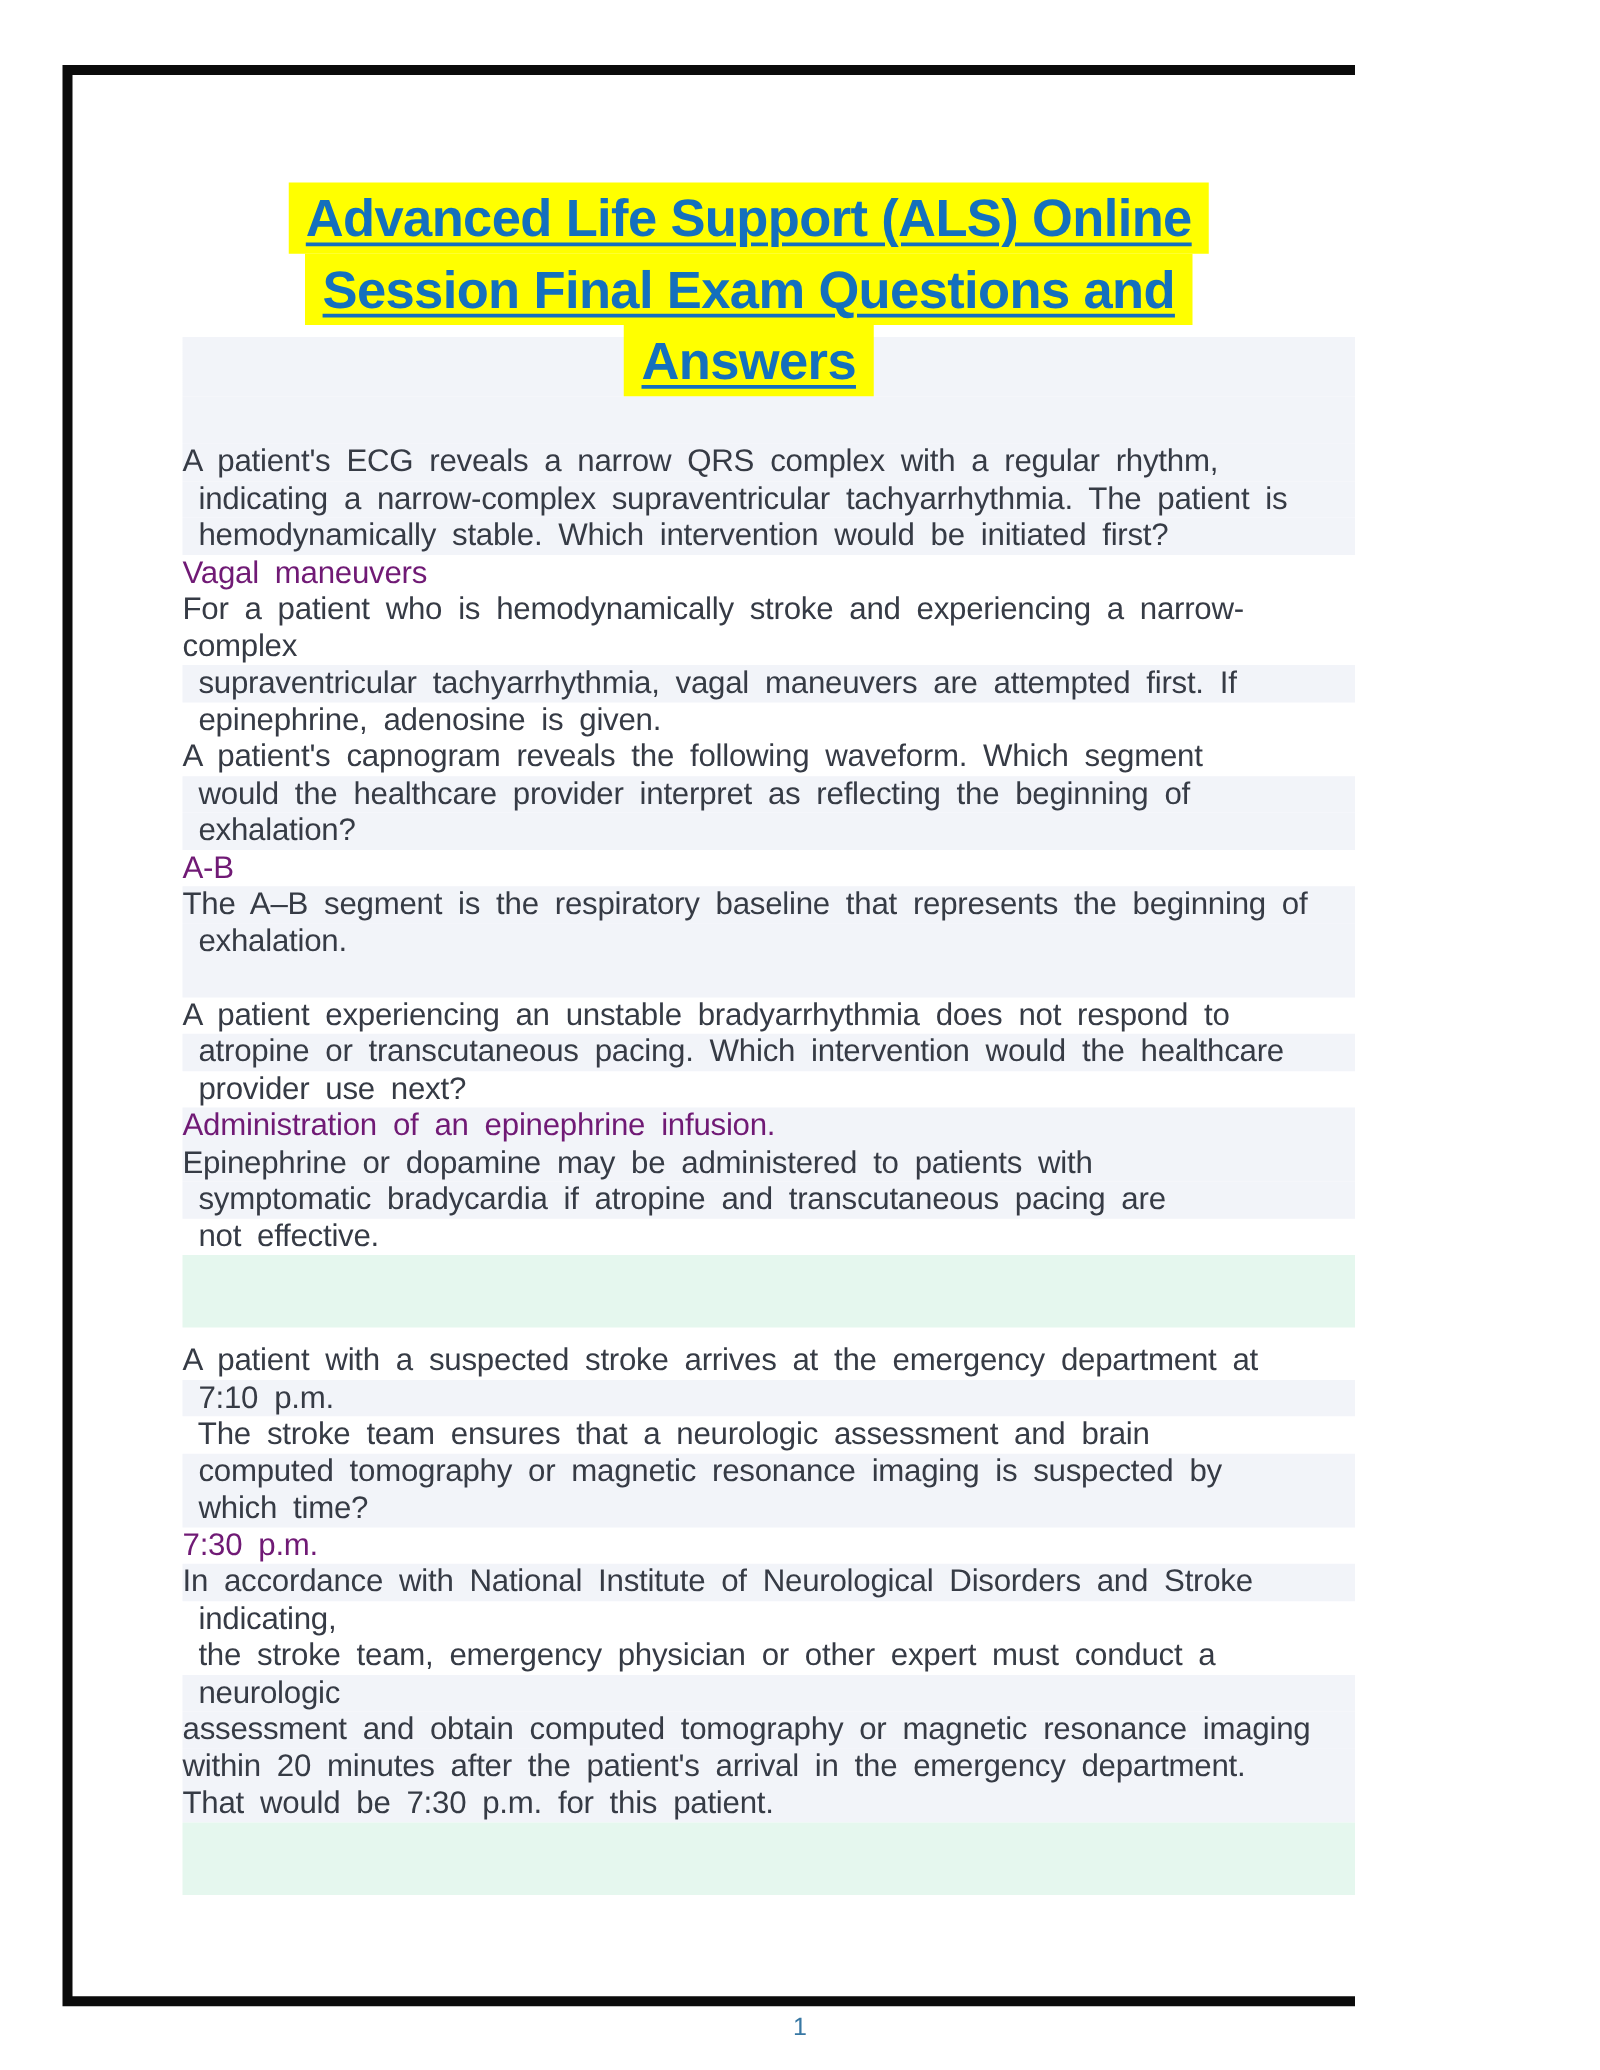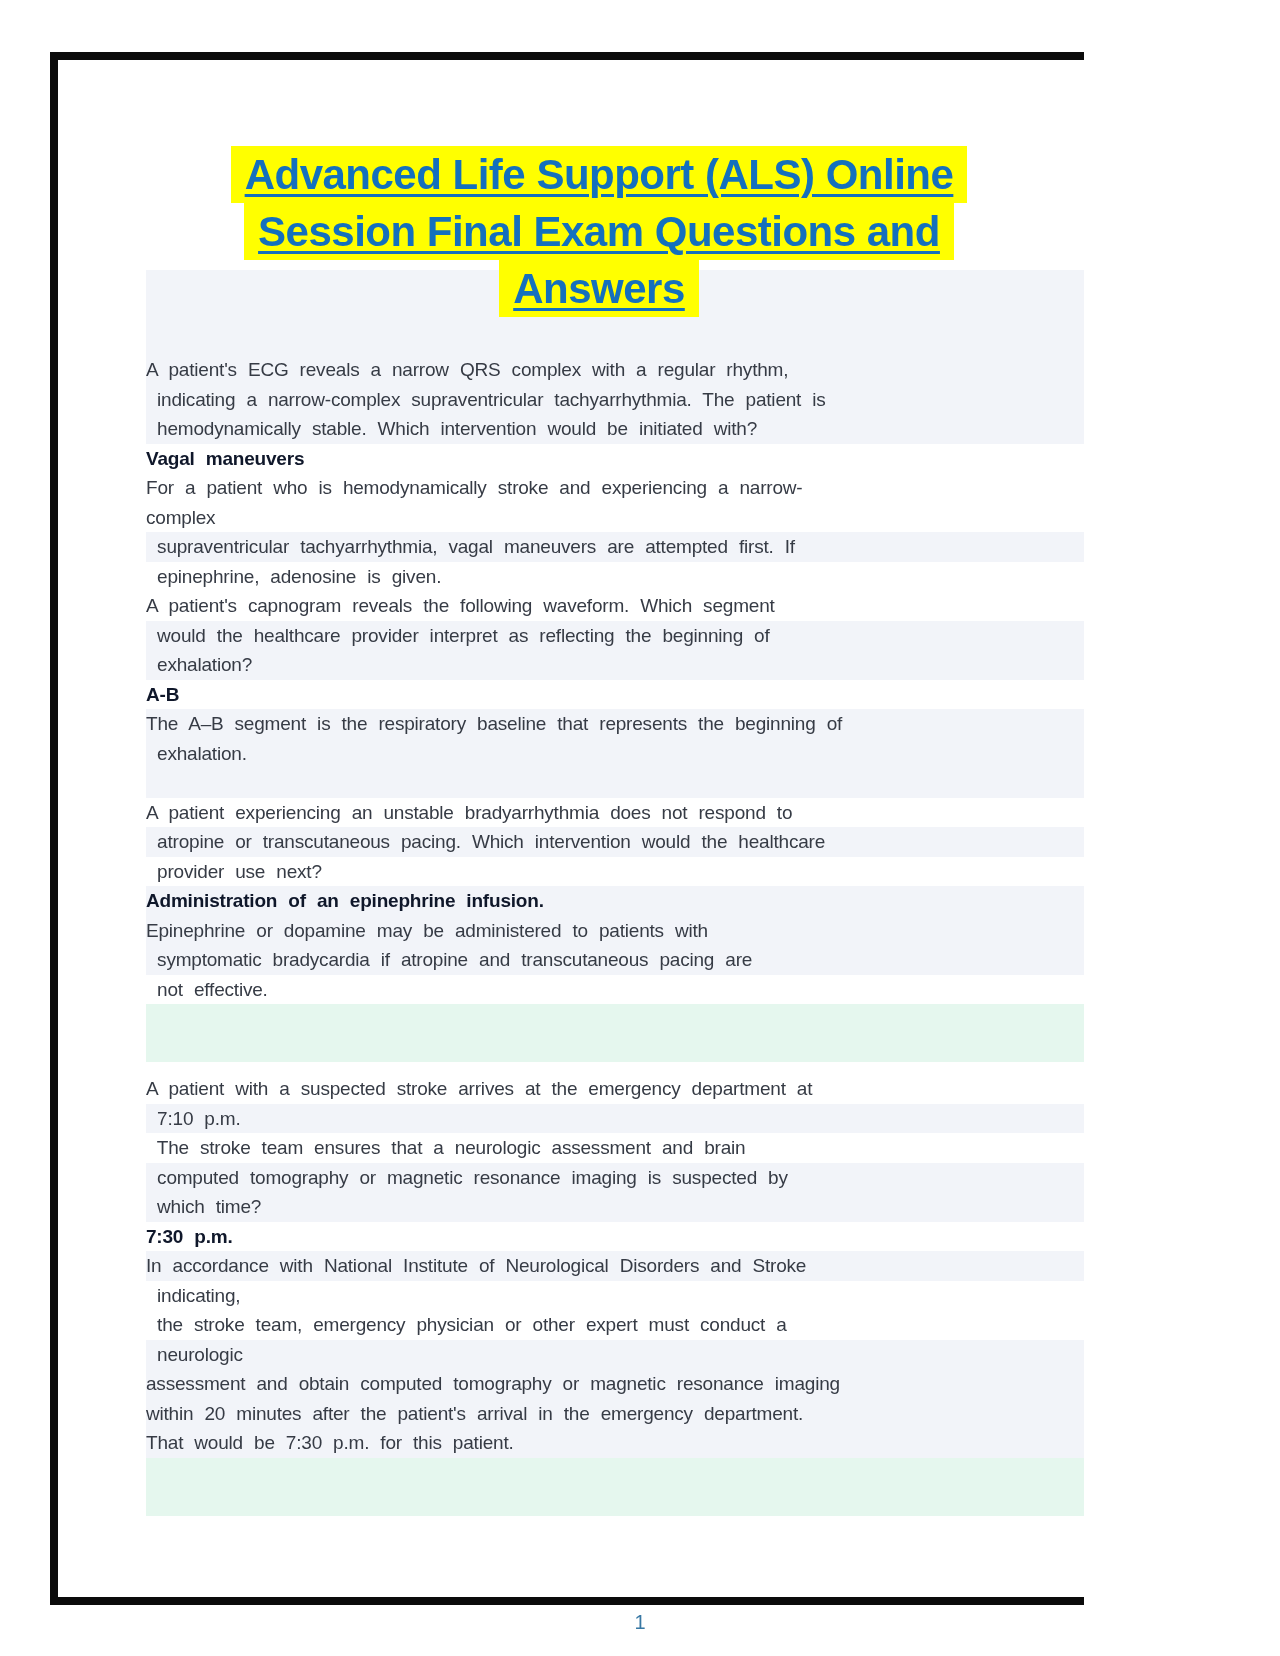--- a/index.html
+++ b/index.html
@@ -42,27 +42,27 @@
     letter-spacing:-0.5px;
     text-decoration:underline;
     text-decoration-thickness:3px;
     text-underline-offset:5px;
   }
   .post-title-blank { width:990px; height:38px; background:#f2f4f9; }
   
   .body-lines { width:990px; color:#363b45; }
   .line {
     height:29.5px; line-height:29.5px;
-    font-size:19px;
+    font-size:25px;
     letter-spacing:-0.2px;
     word-spacing:6px;
     white-space:pre;
   }
   .line.lav { background:#f2f4f9; }
-  .line.b { font-weight:700; color:#0f172a; }
+  .line.b { font-weight:400; color:#701a75; }
   .divider {
     height:58px; width:990px;
     background:#e5f7ee;
     margin-bottom:12px;
   }
   
   .page-num {
     position:absolute;
     left:0; top:1610px; width:1280px;
     text-align:center;
@@ -87,21 +87,21 @@
         <div class="trow trow3">
           <span class="tline">Answers</span>
         </div>
       </div>
 
       <div class="post-title-blank"></div>
 
       <div class="body-lines" id="body-lines">
           <div class="line lav">A patient's ECG reveals a narrow QRS complex with a regular rhythm,</div>
           <div class="line lav"> indicating a narrow-complex supraventricular tachyarrhythmia. The patient is</div>
-          <div class="line lav"> hemodynamically stable. Which intervention would be initiated with?</div>
+          <div class="line lav"> hemodynamically stable. Which intervention would be initiated first?</div>
           <div class="line b">Vagal maneuvers</div>
           <div class="line">For a patient who is hemodynamically stroke and experiencing a narrow-</div>
           <div class="line">complex</div>
           <div class="line lav"> supraventricular tachyarrhythmia, vagal maneuvers are attempted first. If</div>
           <div class="line"> epinephrine, adenosine is given.</div>
           <div class="line">A patient's capnogram reveals the following waveform. Which segment</div>
           <div class="line lav"> would the healthcare provider interpret as reflecting the beginning of</div>
           <div class="line lav"> exhalation?</div>
           <div class="line b">A-B</div>
           <div class="line lav">The A–B segment is the respiratory baseline that represents the beginning of</div>

